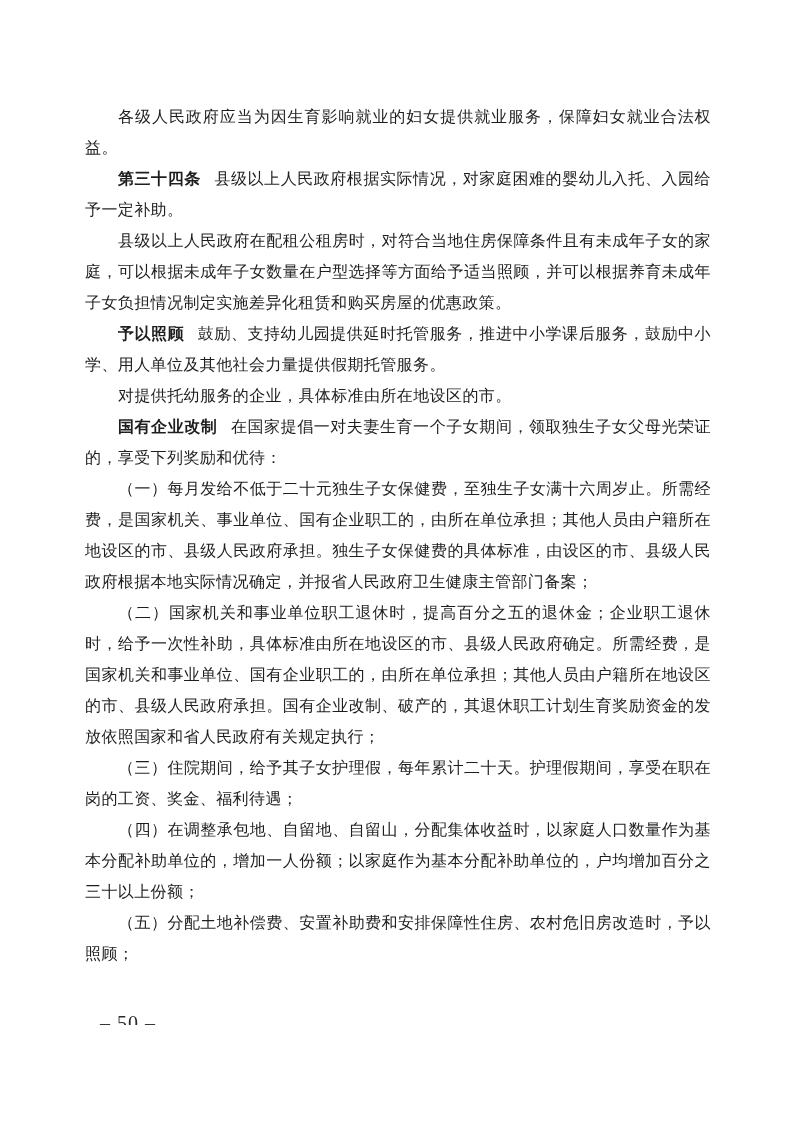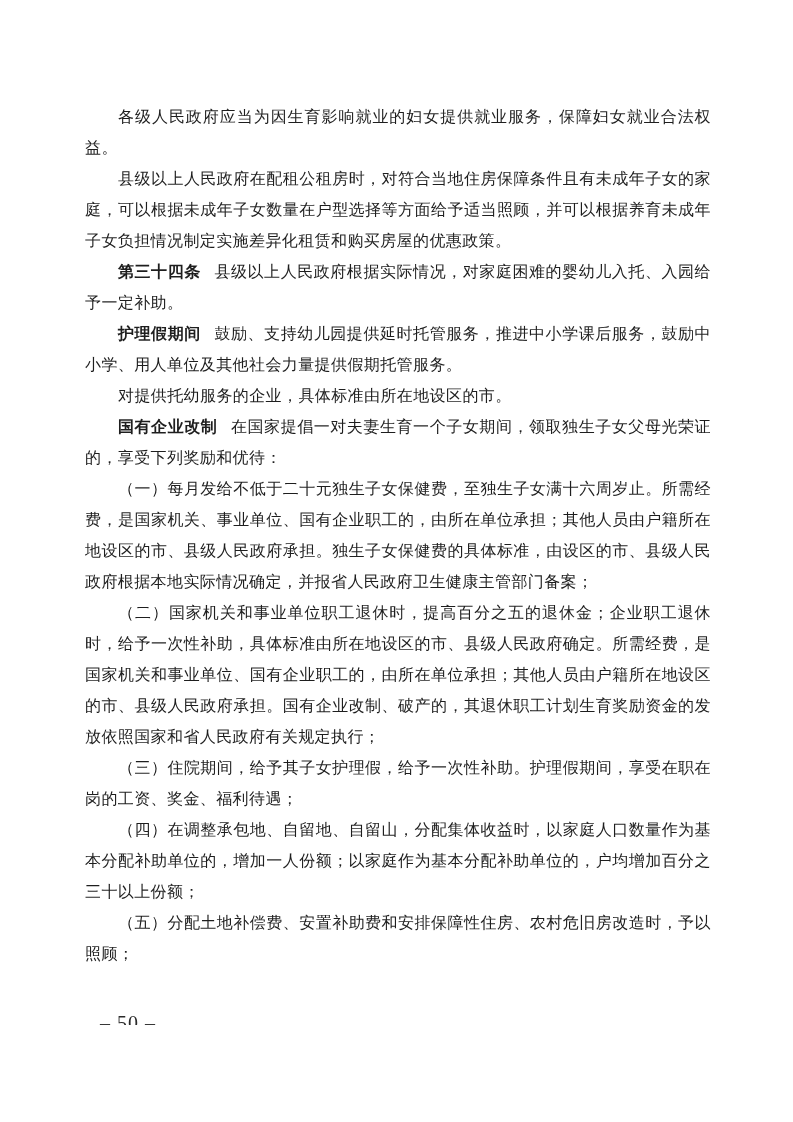--- a/index.html
+++ b/index.html
@@ -51,35 +51,35 @@
 </style>
 </head>
 <body>
 
 <div class="page">
   <div class="content">
 
     <p class="para"><span>各级人民政府应当为因生育影响就业的妇女提供就业服务，保障妇女就业合法权益。</span></p>
 
 
+    <p class="para"><span class="article-label">第三十四条</span><span>县级以上人民政府根据实际情况，对家庭困难的婴幼儿入托、入园给予一定补助。</span></p>
+
     <p class="para"><span>县级以上人民政府在配租公租房时，对符合当地住房保障条件且有未成年子女的家庭，可以根据未成年子女数量在户型选择等方面给予适当照顾，并可以根据养育未成年子女负担情况制定实施差异化租赁和购买房屋的优惠政策。</span></p>
 
-    <p class="para"><span class="article-label">第三十四条</span><span>县级以上人民政府根据实际情况，对家庭困难的婴幼儿入托、入园给予一定补助。</span></p>
-
-    <p class="para"><span class="article-label">护理假期间</span><span>鼓励、支持幼儿园提供延时托管服务，推进中小学课后服务，鼓励中小学、用人单位及其他社会力量提供假期托管服务。</span></p>
+    <p class="para"><span class="article-label">予以照顾</span><span>鼓励、支持幼儿园提供延时托管服务，推进中小学课后服务，鼓励中小学、用人单位及其他社会力量提供假期托管服务。</span></p>
 
     <p class="para"><span>对提供托幼服务的企业，具体标准由所在地设区的市。</span></p>
 
     <p class="para"><span class="article-label">国有企业改制</span><span>在国家提倡一对夫妻生育一个子女期间，领取独生子女父母光荣证的，享受下列奖励和优待：</span></p>
 
     <p class="para"><span>（一）每月发给不低于二十元独生子女保健费，至独生子女满十六周岁止。所需经费，是国家机关、事业单位、国有企业职工的，由所在单位承担；其他人员由户籍所在地设区的市、县级人民政府承担。独生子女保健费的具体标准，由设区的市、县级人民政府根据本地实际情况确定，并报省人民政府卫生健康主管部门备案；</span></p>
 
     <p class="para"><span>（二）国家机关和事业单位职工退休时，提高百分之五的退休金；企业职工退休时，给予一次性补助，具体标准由所在地设区的市、县级人民政府确定。所需经费，是国家机关和事业单位、国有企业职工的，由所在单位承担；其他人员由户籍所在地设区的市、县级人民政府承担。国有企业改制、破产的，其退休职工计划生育奖励资金的发放依照国家和省人民政府有关规定执行；</span></p>
 
-    <p class="para"><span>（三）住院期间，给予其子女护理假，给予一次性补助。护理假期间，享受在职在岗的工资、奖金、福利待遇；</span></p>
+    <p class="para"><span>（三）住院期间，给予其子女护理假，每年累计二十天。护理假期间，享受在职在岗的工资、奖金、福利待遇；</span></p>
 
     <p class="para"><span>（四）在调整承包地、自留地、自留山，分配集体收益时，以家庭人口数量作为基本分配补助单位的，增加一人份额；以家庭作为基本分配补助单位的，户均增加百分之三十以上份额；</span></p>
 
     <p class="para"><span>（五）分配土地补偿费、安置补助费和安排保障性住房、农村危旧房改造时，予以照顾；</span></p>
 
 
   </div>
 
   <div class="page-number">– 50 –</div>
 </div>

